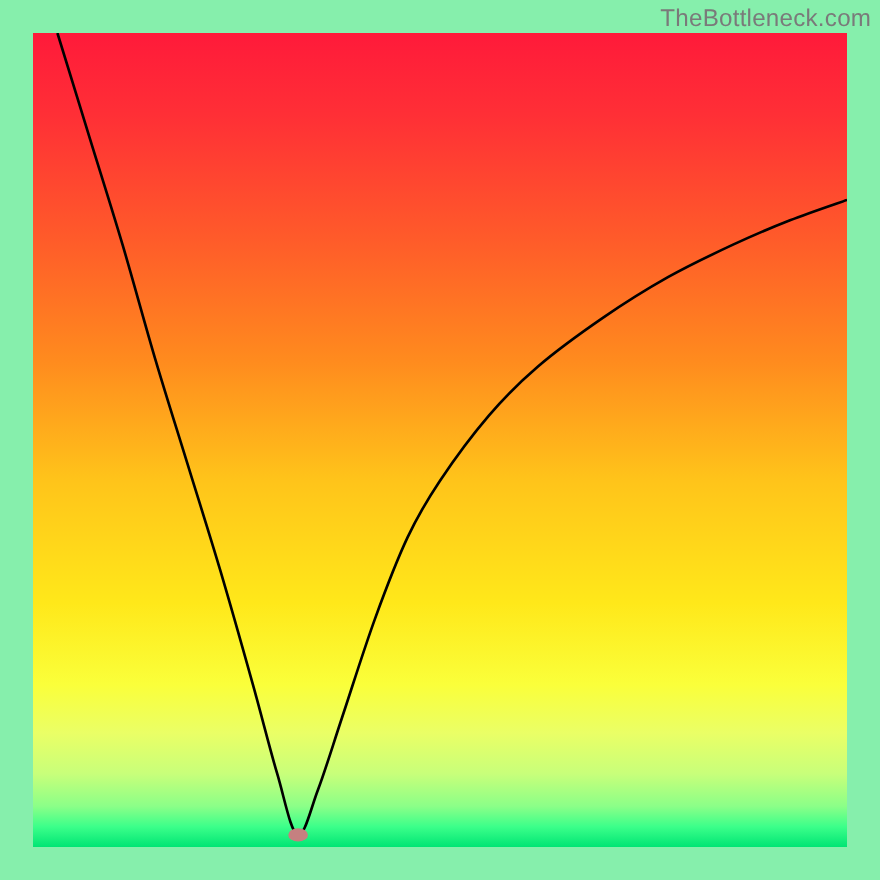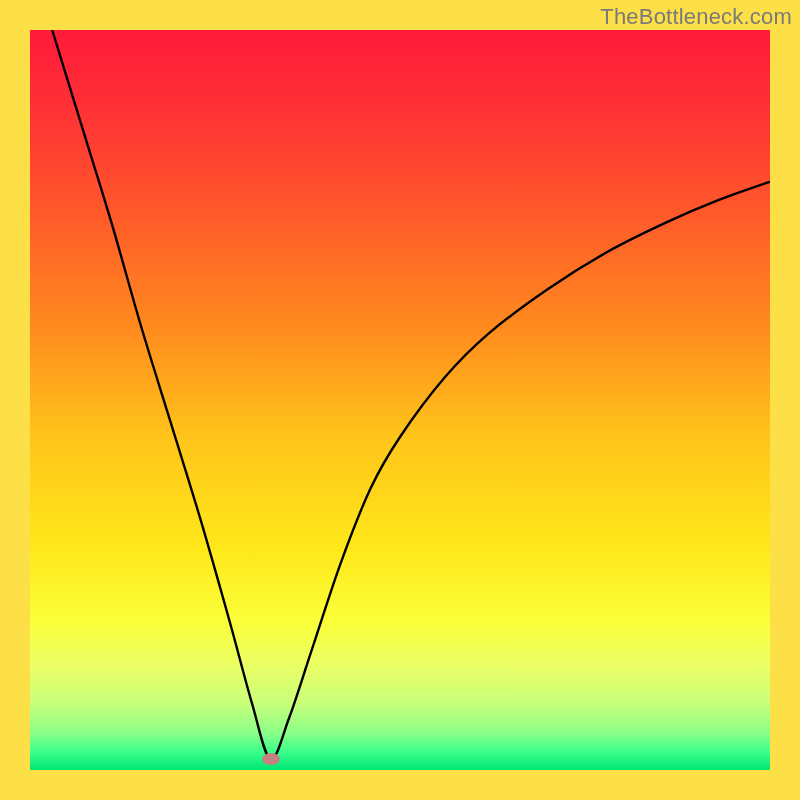--- a/index.html
+++ b/index.html
@@ -8,21 +8,21 @@
     width: 800px;
     height: 800px;
     background: #000;
     overflow: hidden;
     font-family: Arial, Helvetica, sans-serif;
   }
   .stage {
     position: relative;
     width: 800px;
     height: 800px;
-    background: #fde047;
+    background: #86efac;
   }
   .plot {
     position: absolute;
     left: 30px;
     top: 30px;
     width: 740px;
     height: 740px;
     box-sizing: border-box;
   }
   .gradient {

